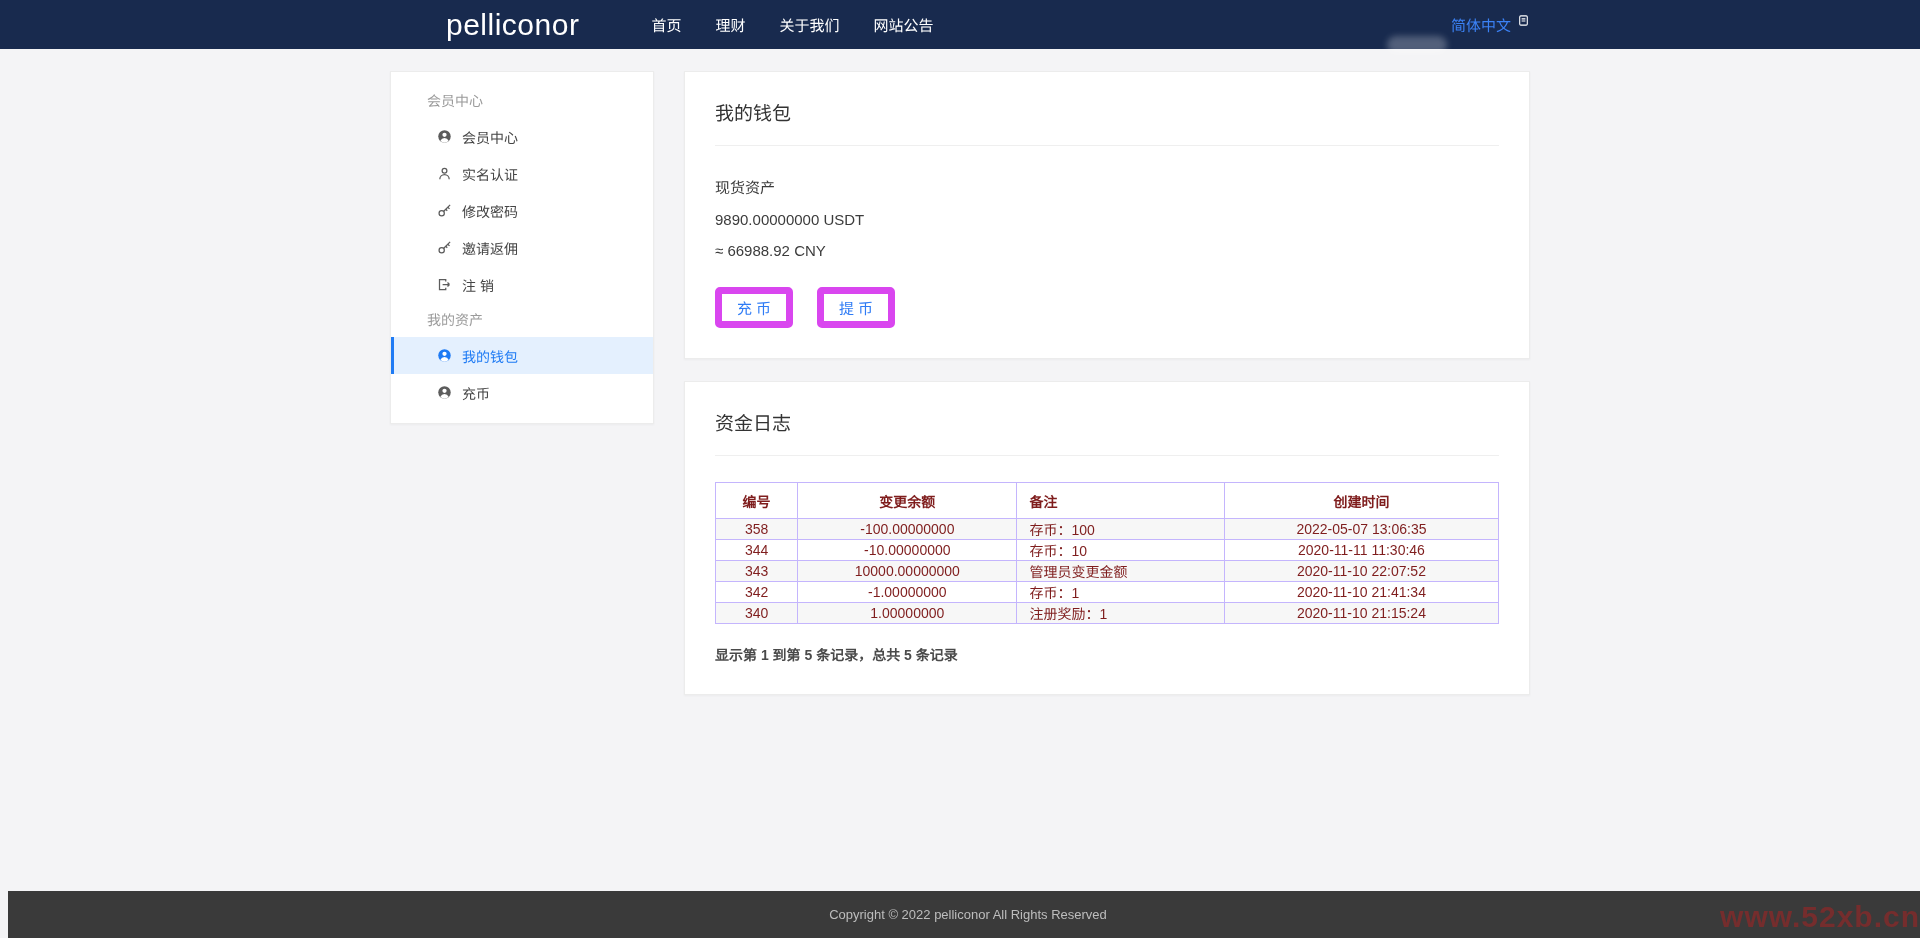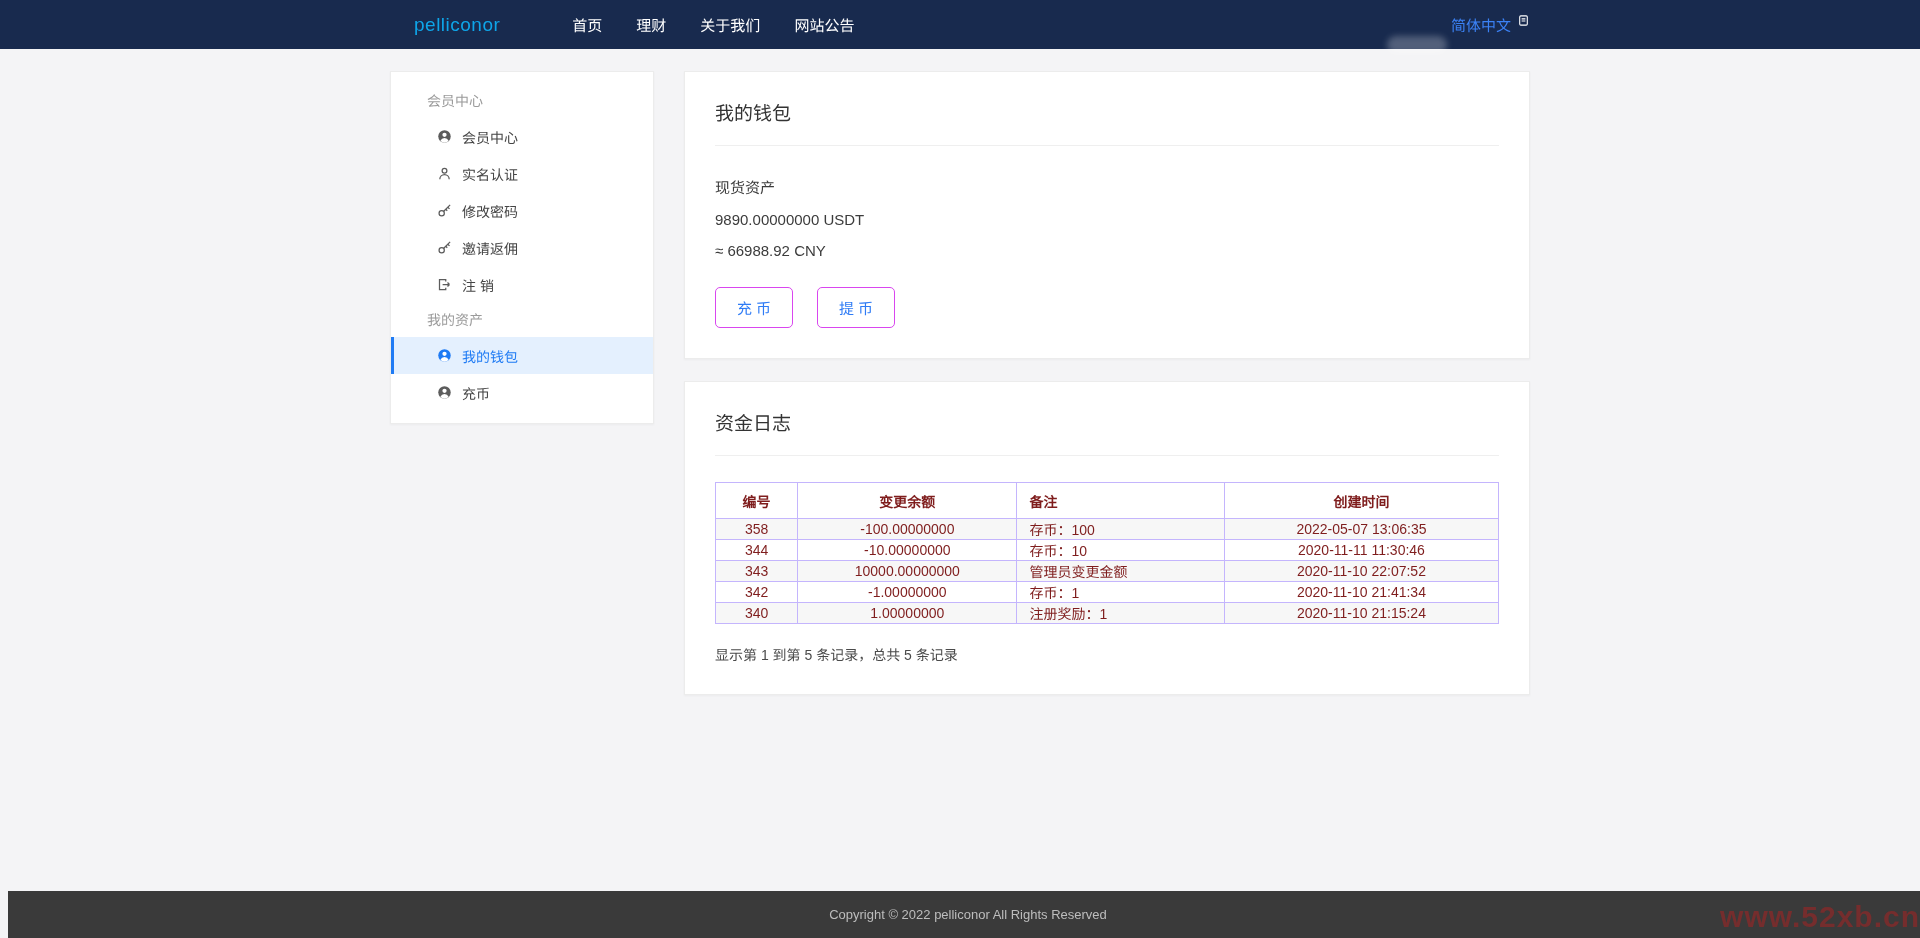--- a/index.html
+++ b/index.html
@@ -6,21 +6,21 @@
   html,body { width:1920px; height:938px; }
   body {
     position:relative;
     background:#f4f4f6;
     font-family:"Liberation Sans","DejaVu Sans",sans-serif;
     overflow:hidden;
   }
   
   .navbar { height:49px; background:#182a4e; }
   .nav-container { width:1140px; height:100%; margin:0 auto; display:flex; align-items:center; }
-  .logo { color:#0ea5e9; font-size:19px; font-weight:500; letter-spacing:.5px; margin-left:24px; cursor:pointer; }
+  .logo { color:#ffffff; font-size:30px; font-weight:500; letter-spacing:.5px; margin-left:56px; cursor:pointer; }
   .nav-links { display:flex; gap:34px; margin-left:72px; }
   .nav-link { color:#ffffff; font-size:15px; cursor:pointer; white-space:nowrap; }
   .lang { margin-left:auto; display:flex; align-items:flex-start; gap:6px; color:#3b82f6; font-size:15px; cursor:pointer; }
   .lang svg { display:block; }
   
   .artifact { position:absolute; left:1387px; top:36px; width:60px; height:18px;
               background:rgba(255,255,255,.25); border-radius:9px; filter:blur(3px); pointer-events:none; }
   
   .main-wrap { width:1140px; margin:22px auto 0; display:flex; align-items:flex-start; }
   .panel { background:#fff; border:1px solid #ececec; box-shadow:0 1px 2px rgba(0,0,0,.04); }
@@ -33,33 +33,33 @@
   .side-item.active { background:#e4f0fe; border-left-color:#1f7bf4; color:#1f7bf4; }
   .side-item.active svg { color:#1f7bf4; }
   
   .content { flex:1; margin-left:30px; }
   .card { padding:26px 30px 30px; }
   .card + .card { margin-top:22px; }
   .card-title { font-size:19px; color:#333; padding-bottom:20px; border-bottom:1px solid #efefef; font-weight:400; }
   .asset-line { font-size:15px; color:#3c3c3c; margin-top:14px; }
   .asset-line.first { margin-top:30px; }
   .btn-row { margin-top:28px; display:flex; gap:24px; }
-  .btn { width:78px; height:41px; background:#fff; border:1px solid #d946ef; border-radius:5px;
+  .btn { width:78px; height:41px; background:#fff; border:7px solid #d946ef; border-radius:5px;
          color:#2e7bf5; font-size:15px; cursor:pointer; font-family:inherit; }
   
   table { width:100%; margin-top:26px; border-collapse:collapse; }
   th,td { border:1px solid #c4b5fd; font-size:14px; color:#7f1d1d; padding:0 12px; }
   th { height:36px; font-weight:bold; }
   td { height:17px; }
   tbody tr:nth-child(odd) { background:#f7f7f7; }
   .col-id    { width:10.5%; text-align:center; }
   .col-delta { width:28%;  text-align:center; }
   .col-memo  { width:26.5%; text-align:left; }
   .col-time  { width:35%;  text-align:center; }
-  .summary { margin-top:20px; font-size:14px; color:#4a4a4a; }
+  .summary { margin-top:20px; font-size:14px; color:#4a4a4a;font-weight:bold; }
   
   .footer { position:absolute; left:8px; bottom:0; width:100%; height:47px; background:#3a3a3a;
             display:flex; align-items:center; justify-content:center; }
   .footer-text { color:#bdbdbd; font-size:13px; }
   .watermark { position:absolute; right:8px; bottom:4px; font-size:30px; font-weight:bold;
                letter-spacing:1px; color:rgba(165,35,35,.55); pointer-events:none; }
 </style>
 </head>
 <body>
 

